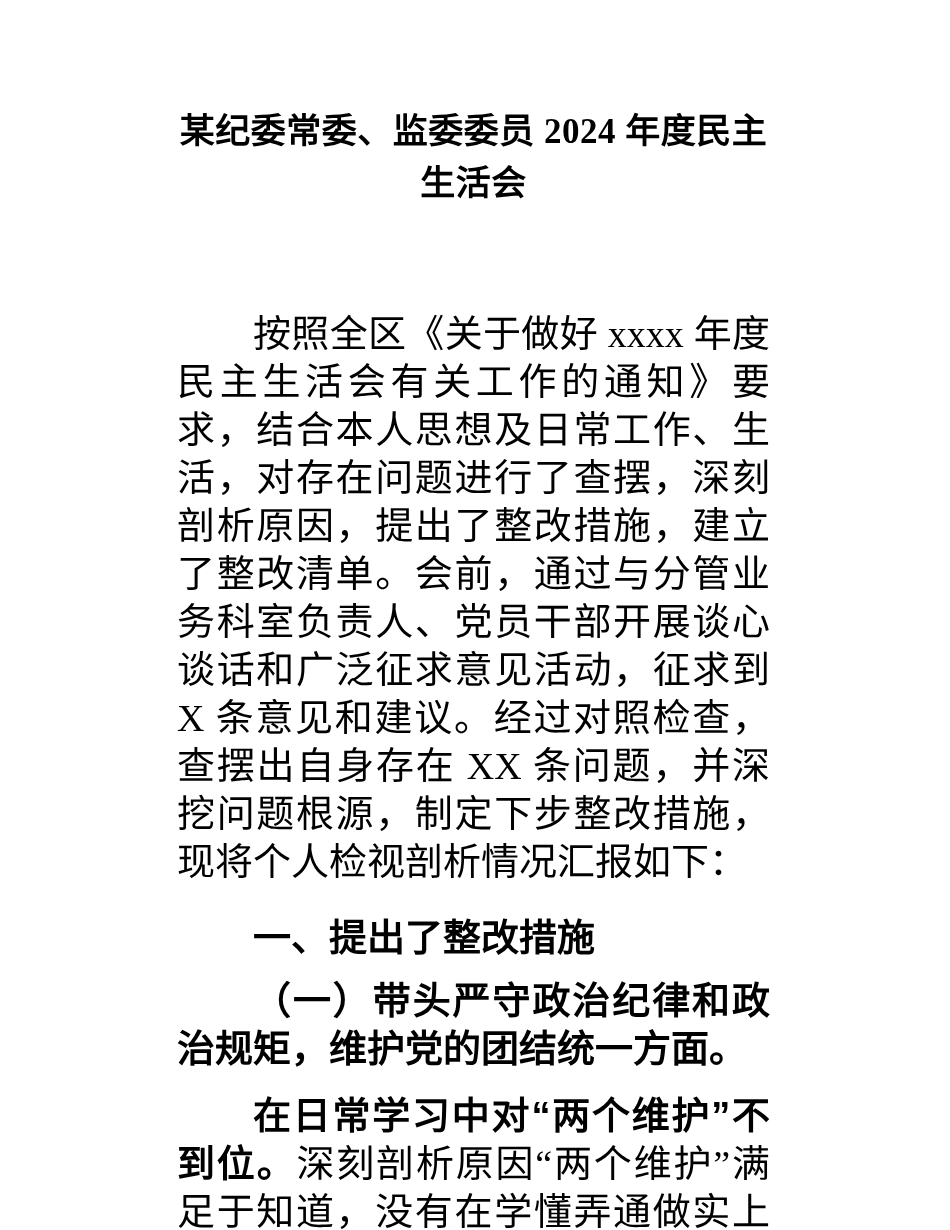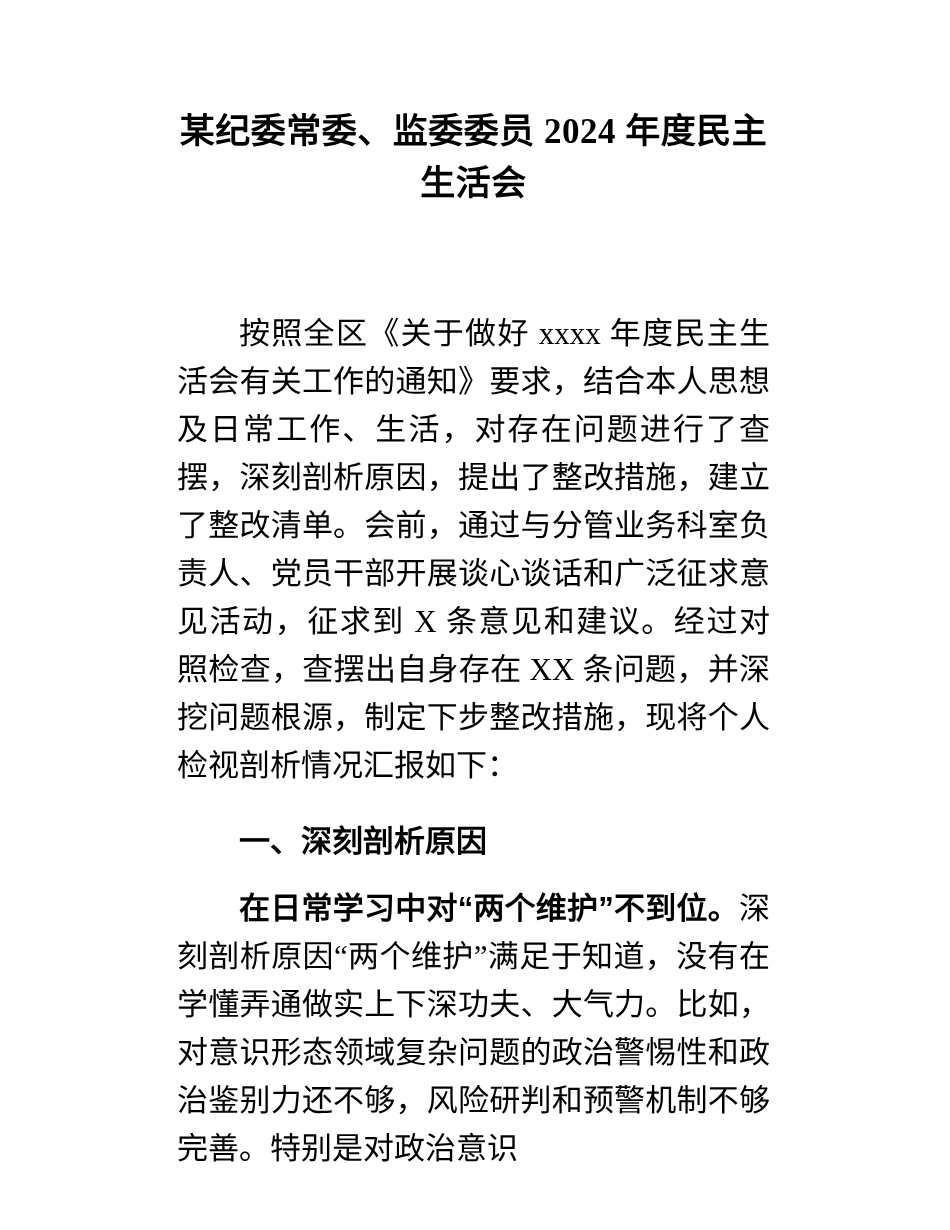--- a/index.html
+++ b/index.html
@@ -27,21 +27,21 @@
     text-align: center;
     letter-spacing: 0.5px;
   }
   .doc-title .title-line {
     display: block;
   }
   .para {
     margin: 0;
     font-family: "Liberation Serif", "DejaVu Serif", serif;
     font-weight: normal;
-    font-size: 31px;
+    font-size: 38px;
     line-height: 48px;
     text-align: justify;
     text-indent: 2em;
     word-break: break-all;
   }
   .para.intro {
     margin-top: 100px;
   }
   .para.section-heading {
     margin-top: 28px;
@@ -66,18 +66,19 @@
 <body>
 
 <div class="page">
 
   <h1 class="doc-title">
     <span class="title-line">某纪委常委、监委委员 2024 年度民主生活会</span>
   </h1>
 
   <p class="para intro">按照全区《关于做好 xxxx 年度民主生活会有关工作的通知》要求，结合本人思想及日常工作、生活，对存在问题进行了查摆，深刻剖析原因，提出了整改措施，建立了整改清单。会前，通过与分管业务科室负责人、党员干部开展谈心谈话和广泛征求意见活动，征求到 X 条意见和建议。经过对照检查，查摆出自身存在 XX 条问题，并深挖问题根源，制定下步整改措施，现将个人检视剖析情况汇报如下：</p>
 
-  <p class="para section-heading">一、深刻剖析原因</p>
+  <p class="para section-heading">一、提出了整改措施</p>
 
+  <p class="para subsection-heading">（一）带头严守政治纪律和政治规矩，维护党的团结统一方面。</p>
 
   <p class="para point"><span class="bold-lead">在日常学习中对“两个维护”不到位。</span><span>深刻剖析原因“两个维护”满足于知道，没有在学懂弄通做实上下深功夫、大气力。比如，对意识形态领域复杂问题的政治警惕性和政治鉴别力还不够，风险研判和预警机制不够完善。特别是对政治意识</span></p>
 
 </div>
 
 </body></html>

